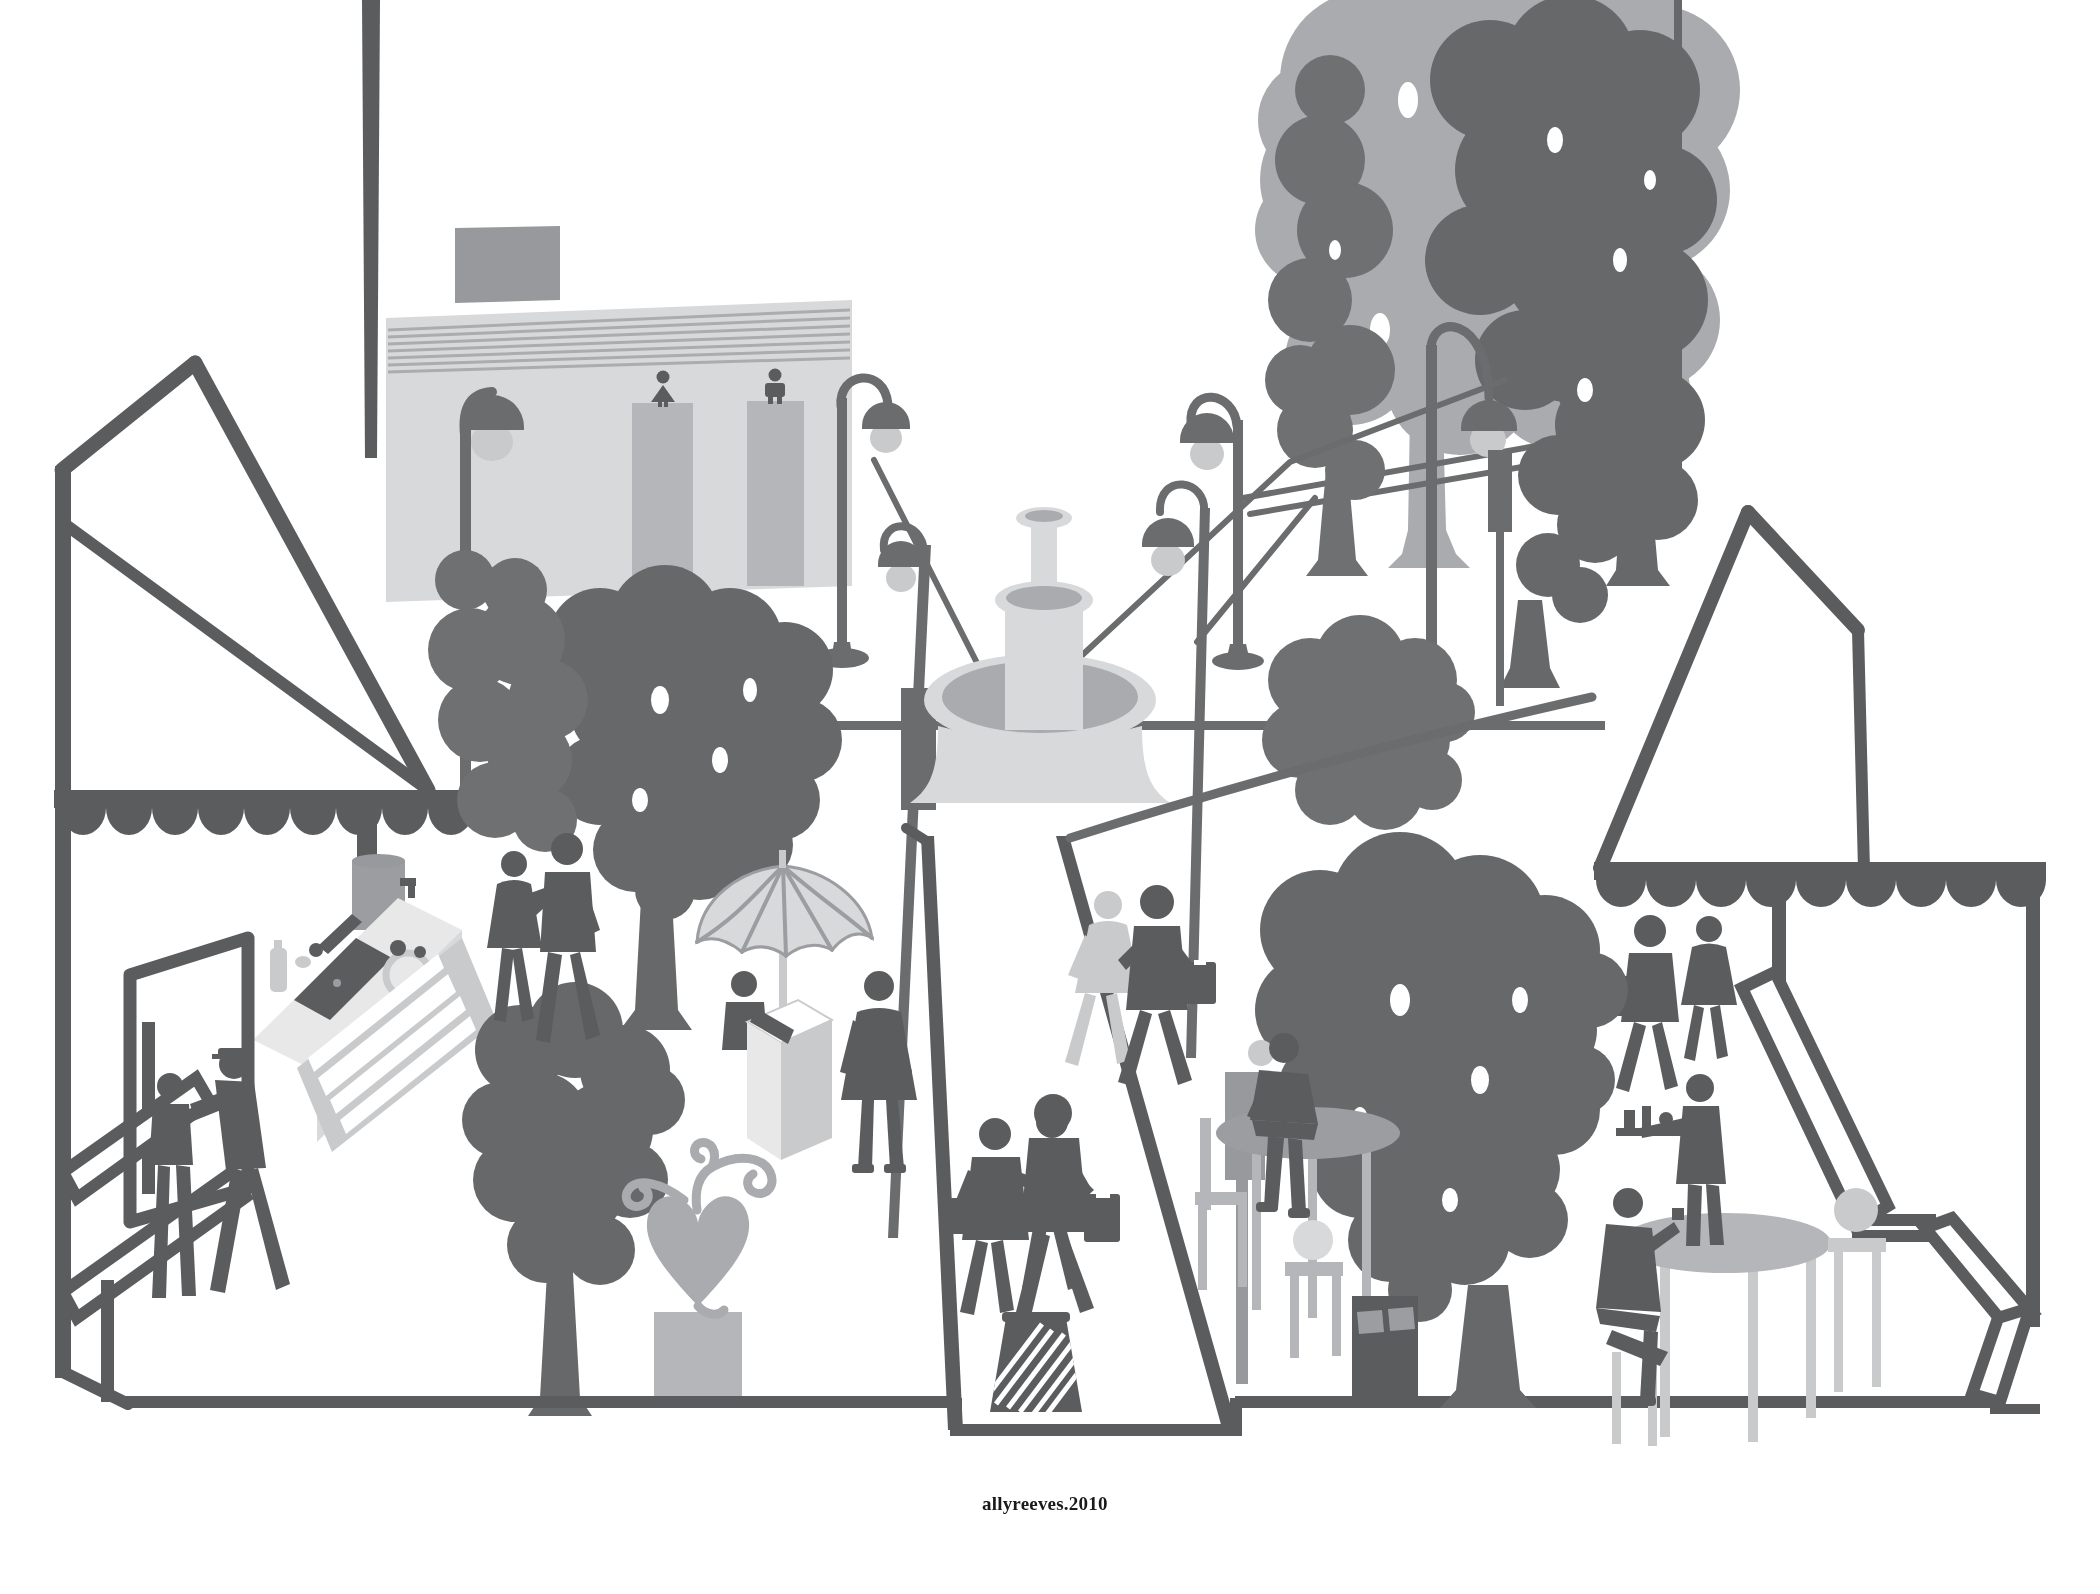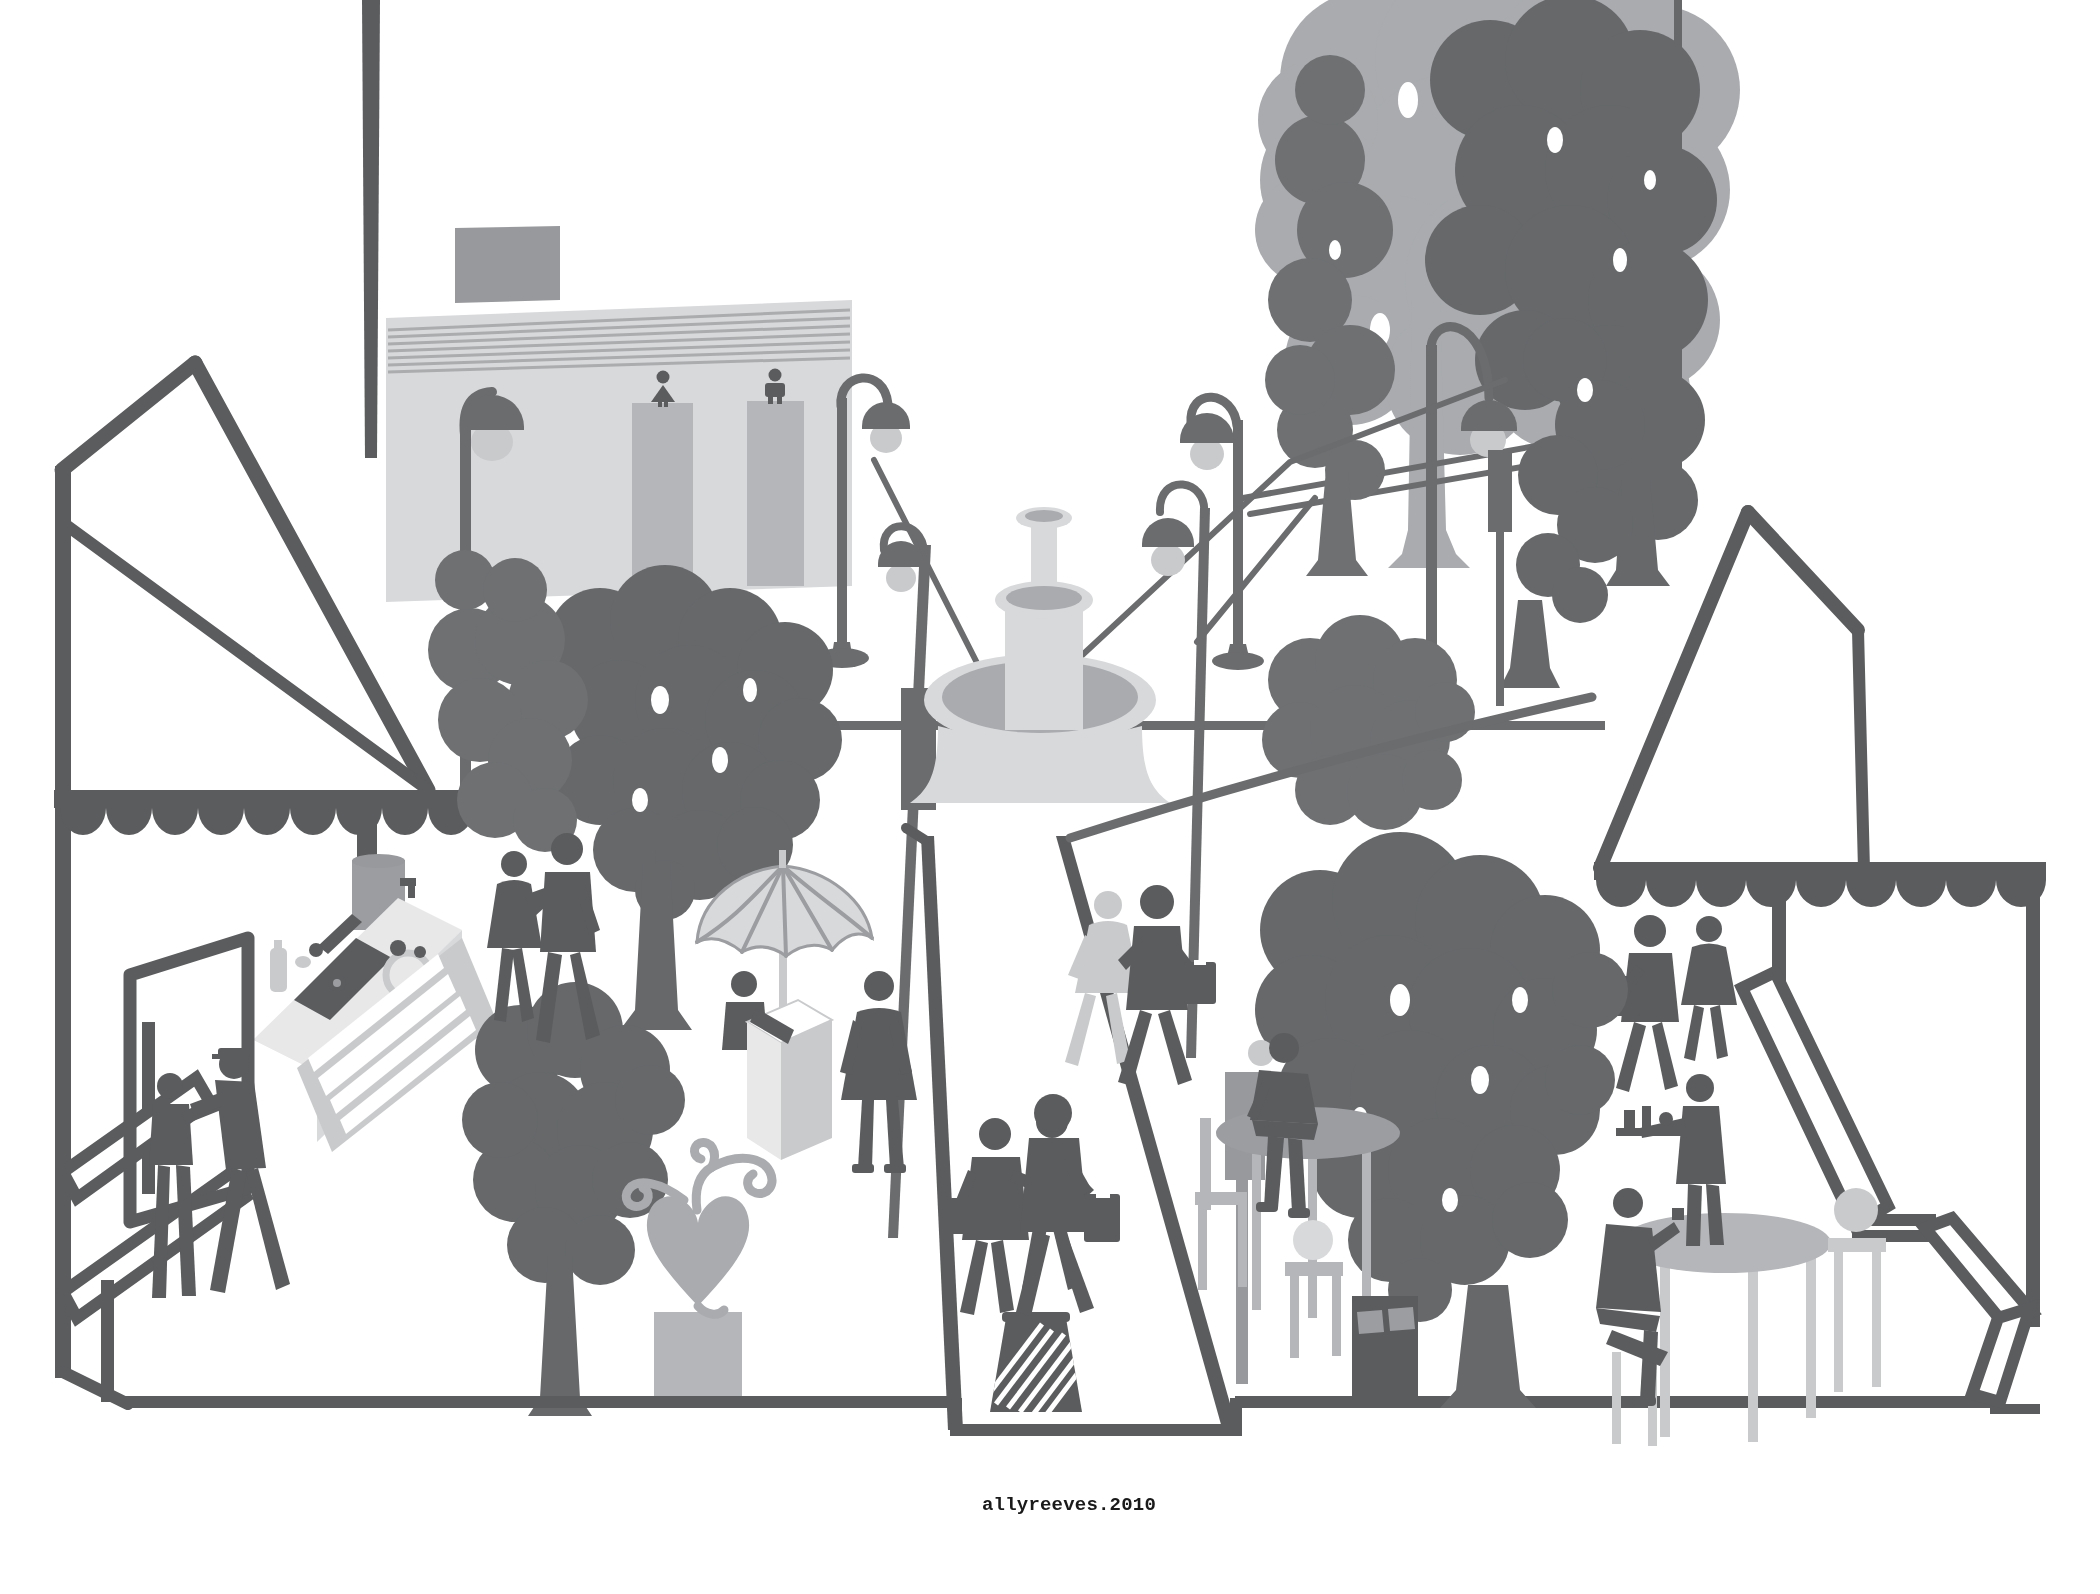--- a/index.html
+++ b/index.html
@@ -1,17 +1,17 @@
 <!DOCTYPE html>
 <html style="--bg: #ffffff; --ink: #1a1a1a; --dark: #5b5c5e; --lamp: #6b6c6e; --tree_dark: #66686a; --tree_mid: #6e7072; --mid: #98999c; --gray: #9b9da0; --silver: #a9abae; --light: #b5b6b9; --lighter: #c9cacc; --pale: #d8d9db; --paler: #e8e8e9; --white: #ffffff; --hatch: #aaacae;"><head>
 <meta charset="utf-8">
 <style>
   html,body{margin:0;padding:0;background:#fff;}
   .stage{position:relative;width:2100px;height:1594px;background:var(--bg,#fff);overflow:hidden;
-         font-family:Liberation Mono, monospace;}
+         font-family:Liberation Serif, serif;}
   .stage svg{display:block;width:2100px;height:1594px;}
   
   .ink{fill:var(--ink)} .dk{fill:var(--dark)} .lp{fill:var(--lamp)} .td{fill:var(--tree_dark)}
   .tm{fill:var(--tree_mid)} .md{fill:var(--mid)} .gy{fill:var(--gray)} .sv{fill:var(--silver)}
   .lt{fill:var(--light)} .lr{fill:var(--lighter)} .pl{fill:var(--pale)} .pr{fill:var(--paler)}
   .wh{fill:var(--white)} .no{fill:none}
   .sdk{stroke:var(--dark)} .slp{stroke:var(--lamp)} .ssv{stroke:var(--silver)}
   .sgy{stroke:var(--gray)} .slr{stroke:var(--lighter)} .swh{stroke:var(--white)} .shz{stroke:var(--hatch)}
   .rnd{stroke-linecap:round;stroke-linejoin:round}
   .sig{font-weight:bold;font-size:19px;letter-spacing:.2px}

